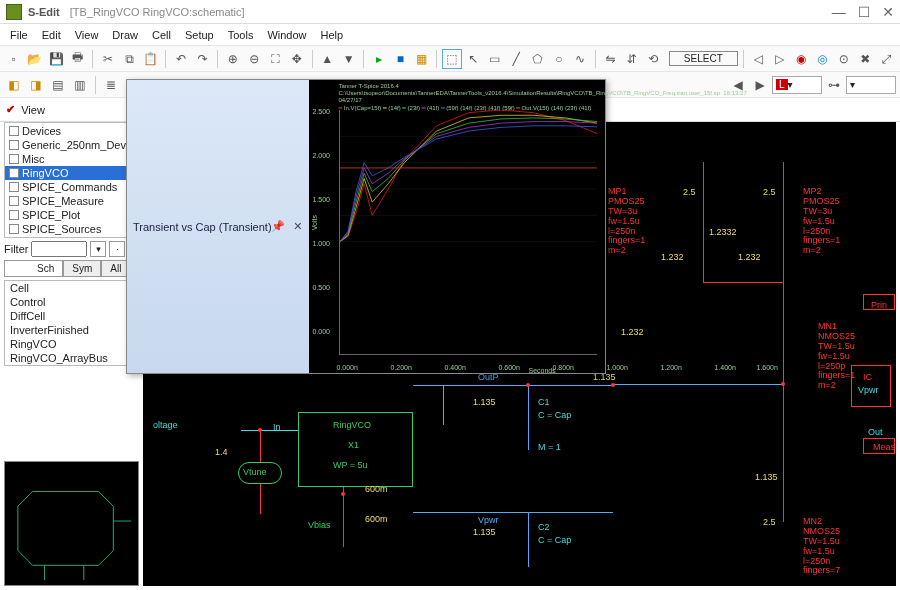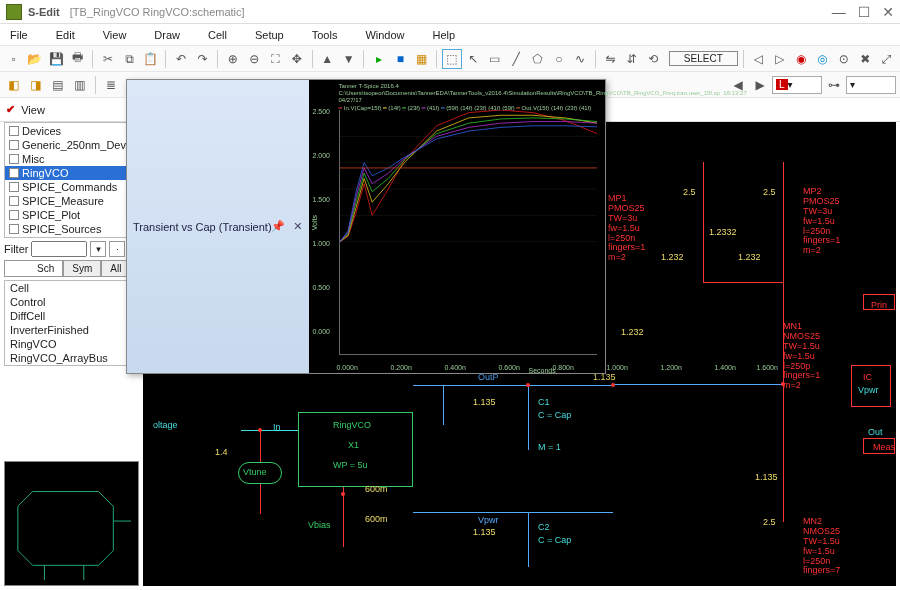--- a/index.html
+++ b/index.html
@@ -7,21 +7,21 @@
 
 
 .titlebar { height: 24px; display: flex; align-items: center; padding: 0 6px; border-bottom: 1px solid #ddd; }
 .titlebar .logo { width: 16px; height: 16px; background: #6b8e23; border: 1px solid #4a6217; margin-right: 6px; display:inline-block; }
 .titlebar .title { color: #555; font-weight: bold; }
 .titlebar .sub { color: #888; margin-left: 10px; }
 .winctrls { margin-left: auto; display: flex; gap: 12px; color: #666; font-size: 14px; }
 .winctrls span { cursor: pointer; }
 
 
-.menubar { height: 22px; display: flex; align-items: center; padding: 0 10px; gap: 28px; border-bottom: 1px solid #e6e6e6; }
+.menubar { height: 22px; display: flex; align-items: center; padding: 0 10px; gap: 14px; border-bottom: 1px solid #e6e6e6; }
 .menubar span { cursor: pointer; }
 
 
 .toolbar { height: 26px; display: flex; align-items: center; padding: 0 4px; gap: 2px; border-bottom: 1px solid #e6e6e6; background: #fafafa; overflow: hidden; }
 .tbtn { width: 20px; height: 20px; border: 1px solid transparent; display: inline-flex; align-items: center; justify-content: center; cursor: pointer; font-size: 12px; color: #555; }
 .tsep { width: 1px; height: 18px; background: #ccc; margin: 0 3px; }
 .select-badge { border: 1px solid #888; padding: 1px 14px; font-size: 10px; margin-left: 4px; }
 .tdrop { width: 50px; height: 18px; border: 1px solid #aaa; background: #fff; display: inline-flex; align-items:center; padding:0 3px; font-size:10px;}
 
 
@@ -280,35 +280,35 @@
     <div class="sch-label yellow" style="left:450px; top:250px">1.135</div>
     <div class="sch-label yellow" style="left:518px; top:130px">1.232</div>
     <div class="sch-label yellow" style="left:595px; top:130px">1.232</div>
     <div class="sch-label yellow" style="left:566px; top:105px">1.2332</div>
     <div class="sch-label yellow" style="left:478px; top:205px">1.232</div>
     <div class="sch-label yellow" style="left:540px; top:65px">2.5</div>
     <div class="sch-label yellow" style="left:620px; top:65px">2.5</div>
     <div class="sch-label yellow" style="left:620px; top:395px">2.5</div>
     <div class="sch-label yellow" style="left:612px; top:350px">1.135</div>
 
-    <div class="sch-label red" style="left:465px; top:72px; white-space:pre; line-height:1.1">MP1
+    <div class="sch-label red" style="left:465px; top:65px; white-space:pre; line-height:1.1">MP1
 PMOS25
 TW=3u
 fw=1.5u
 l=250n
 fingers=1
 m=2</div>
     <div class="sch-label red" style="left:660px; top:65px; white-space:pre; line-height:1.1">MP2
 PMOS25
 TW=3u
 fw=1.5u
 l=250n
 fingers=1
 m=2</div>
-    <div class="sch-label red" style="left:640px; top:200px; white-space:pre; line-height:1.1">MN1
+    <div class="sch-label red" style="left:675px; top:200px; white-space:pre; line-height:1.1">MN1
 NMOS25
 TW=1.5u
 fw=1.5u
 l=250p
 fingers=1
 m=2</div>
     <div class="sch-label red" style="left:660px; top:395px; white-space:pre; line-height:1.1">MN2
 NMOS25
 TW=1.5u
 fw=1.5u

